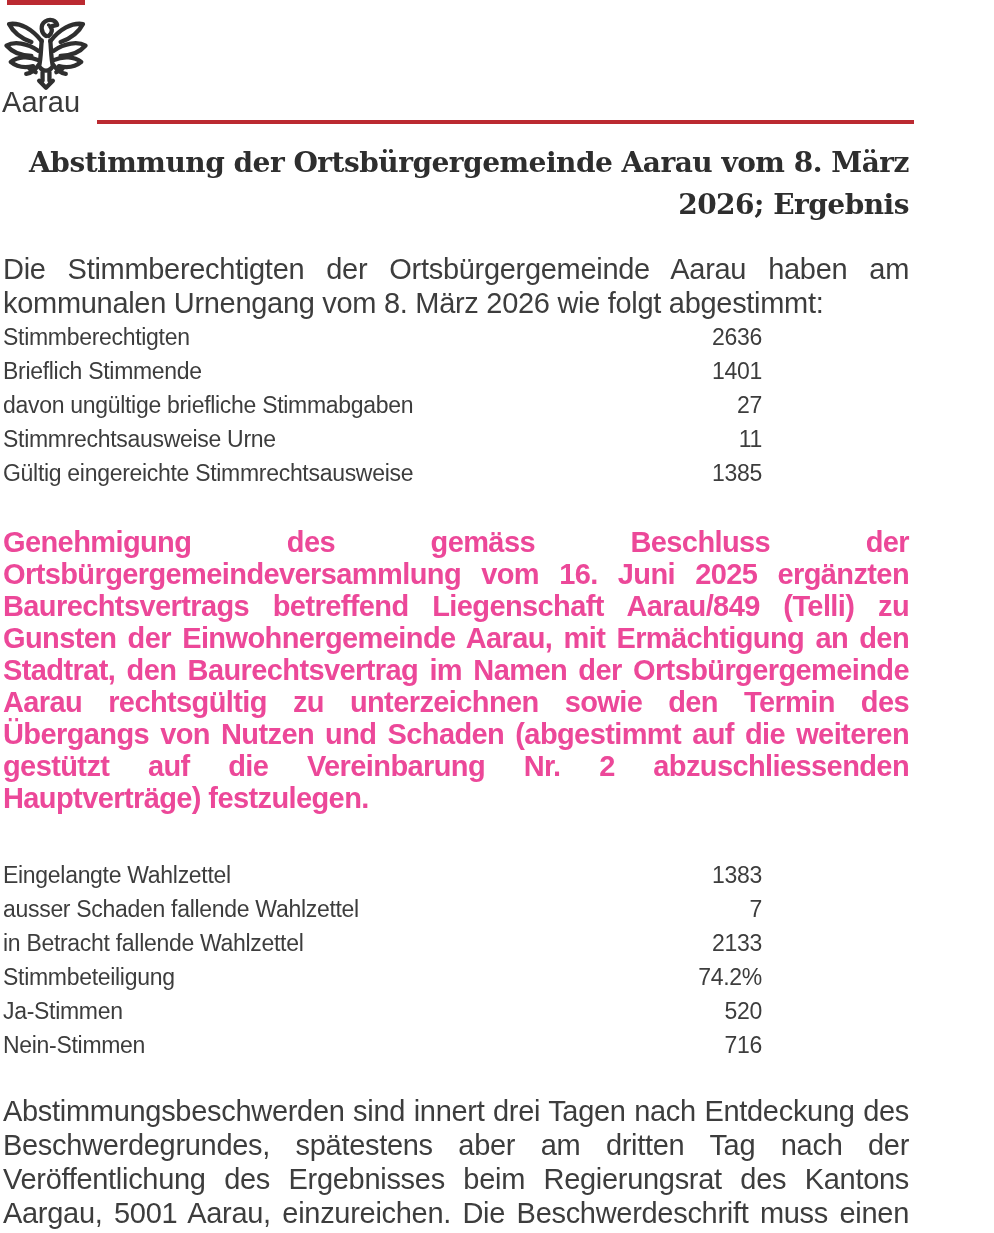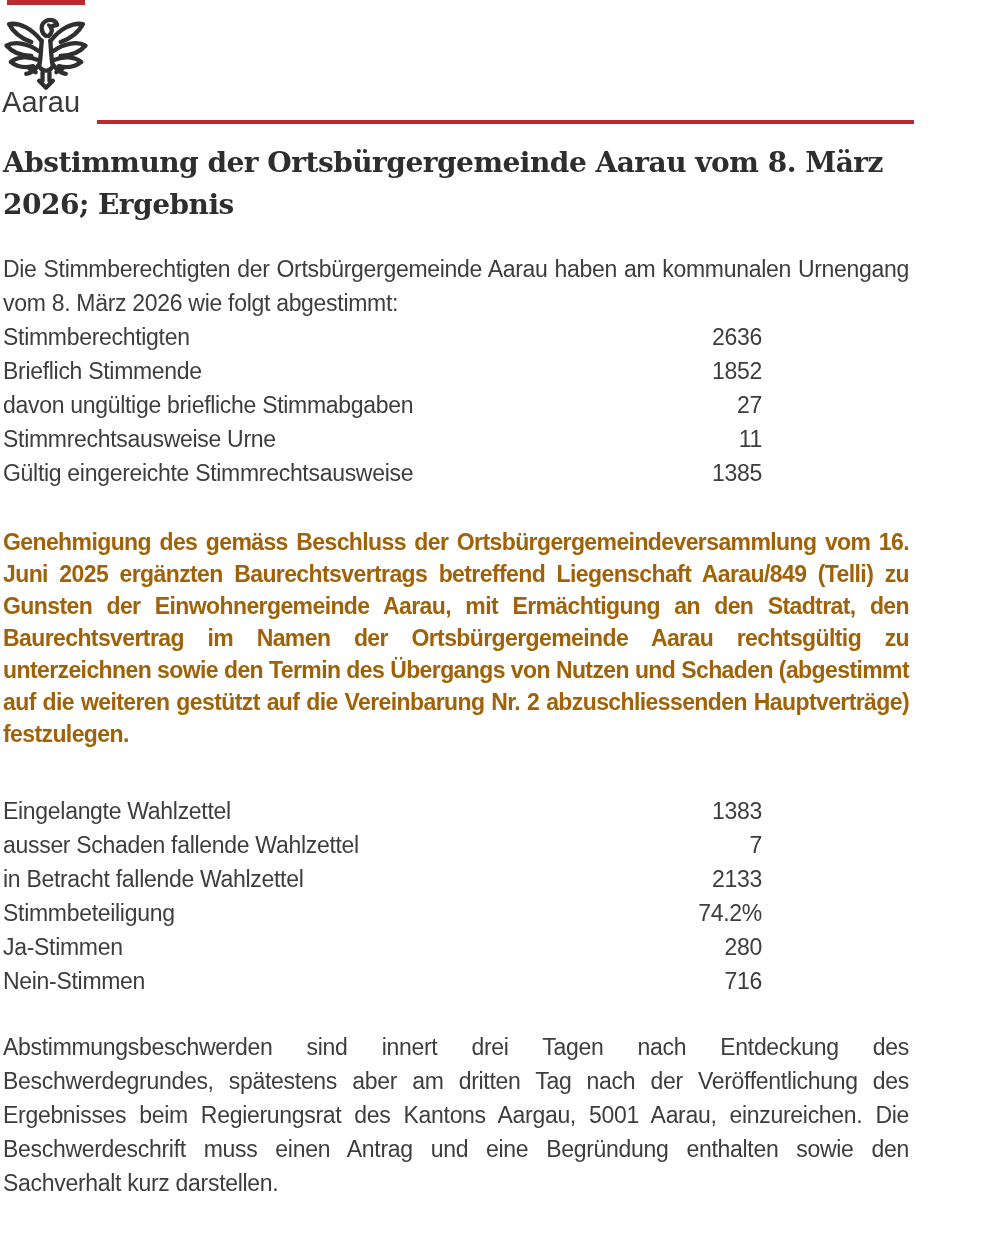--- a/index.html
+++ b/index.html
@@ -23,34 +23,35 @@
   .header-rule { position: absolute; left: 97px; right: 0; top: 120px; height: 4px; }
 
   
   .content { position: absolute; left: 3px; right: 5px; top: 142px; }
   .doc-title {
     font-family: "DejaVu Serif", "Liberation Serif", serif;
     font-weight: bold;
     font-size: 28px; line-height: 42px;
     color: #2e2e2e; letter-spacing: -0.5px;
     margin: 0 0 26px 0;
+    text-align: right;
   }
   .para {
     margin: 0;
-    font-size: 23px; line-height: 34px;
+    font-size: 29px; line-height: 34px;
     letter-spacing: -0.3px;
     text-align: justify;
     hyphens: auto;
     color: #3d3d3d;
   }
   .para.bold {
     font-weight: bold;
     line-height: 32px;
     letter-spacing: -0.6px;
-    color: #a16207;
+    color: #ec4899;
     margin-top: 36px; margin-bottom: 12px;
   }
   .stats { width: 759px; }
   .stats.ballot { margin-top: 44px; }
   .stats.vote { }
   .stat-row {
     display: flex; align-items: baseline;
     font-size: 23px; line-height: 34px; letter-spacing: -0.3px;
   }
   .stat-label { flex: 1 1 auto; text-align: left; }
@@ -99,21 +100,21 @@
 
     <div class="stats">
 
         <div class="stat-row">
           <span class="stat-label">Stimmberechtigten</span>
           <span class="stat-value">2636</span>
         </div>
 
         <div class="stat-row">
           <span class="stat-label">Brieflich Stimmende</span>
-          <span class="stat-value">1852</span>
+          <span class="stat-value">1401</span>
         </div>
 
         <div class="stat-row">
           <span class="stat-label">davon ungültige briefliche Stimmabgaben</span>
           <span class="stat-value">27</span>
         </div>
 
         <div class="stat-row">
           <span class="stat-label">Stimmrechtsausweise Urne</span>
           <span class="stat-value">11</span>
@@ -147,21 +148,21 @@
         <div class="stat-row">
           <span class="stat-label">Stimmbeteiligung</span>
           <span class="stat-value">74.2%</span>
         </div>
       </div>
 
     <div class="stats vote">
 
         <div class="stat-row">
           <span class="stat-label">Ja-Stimmen</span>
-          <span class="stat-value">280</span>
+          <span class="stat-value">520</span>
         </div>
 
         <div class="stat-row">
           <span class="stat-label">Nein-Stimmen</span>
           <span class="stat-value">716</span>
         </div>
       </div>
 
     <p class="para appeal">Abstimmungsbeschwerden sind innert drei Tagen nach Entdeckung des Beschwerdegrundes, spätestens aber am dritten Tag nach der Veröffentlichung des Ergebnisses beim Regierungsrat des Kantons Aargau, 5001 Aarau, einzureichen. Die Beschwerdeschrift muss einen Antrag und eine Begründung enthalten sowie den Sachverhalt kurz darstellen.</p>
 

